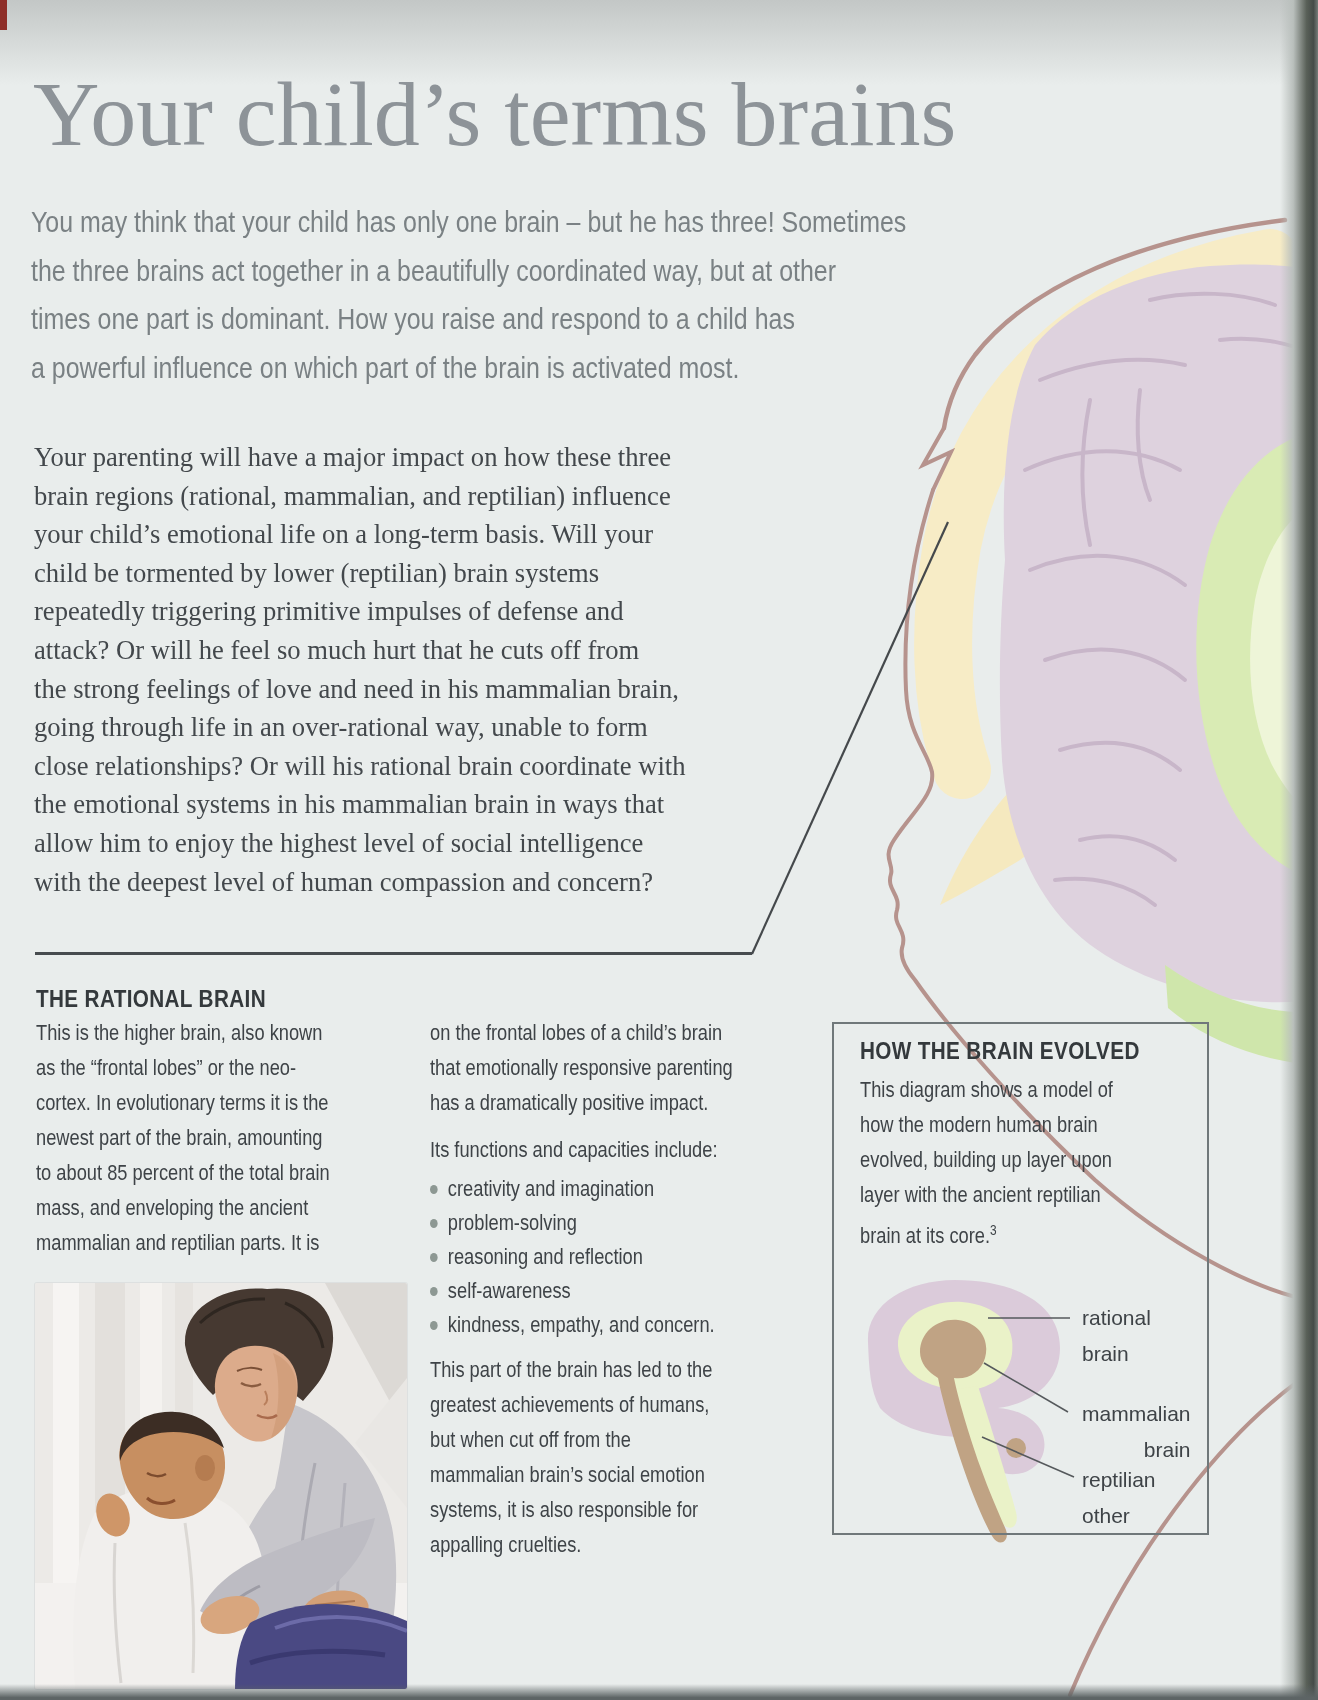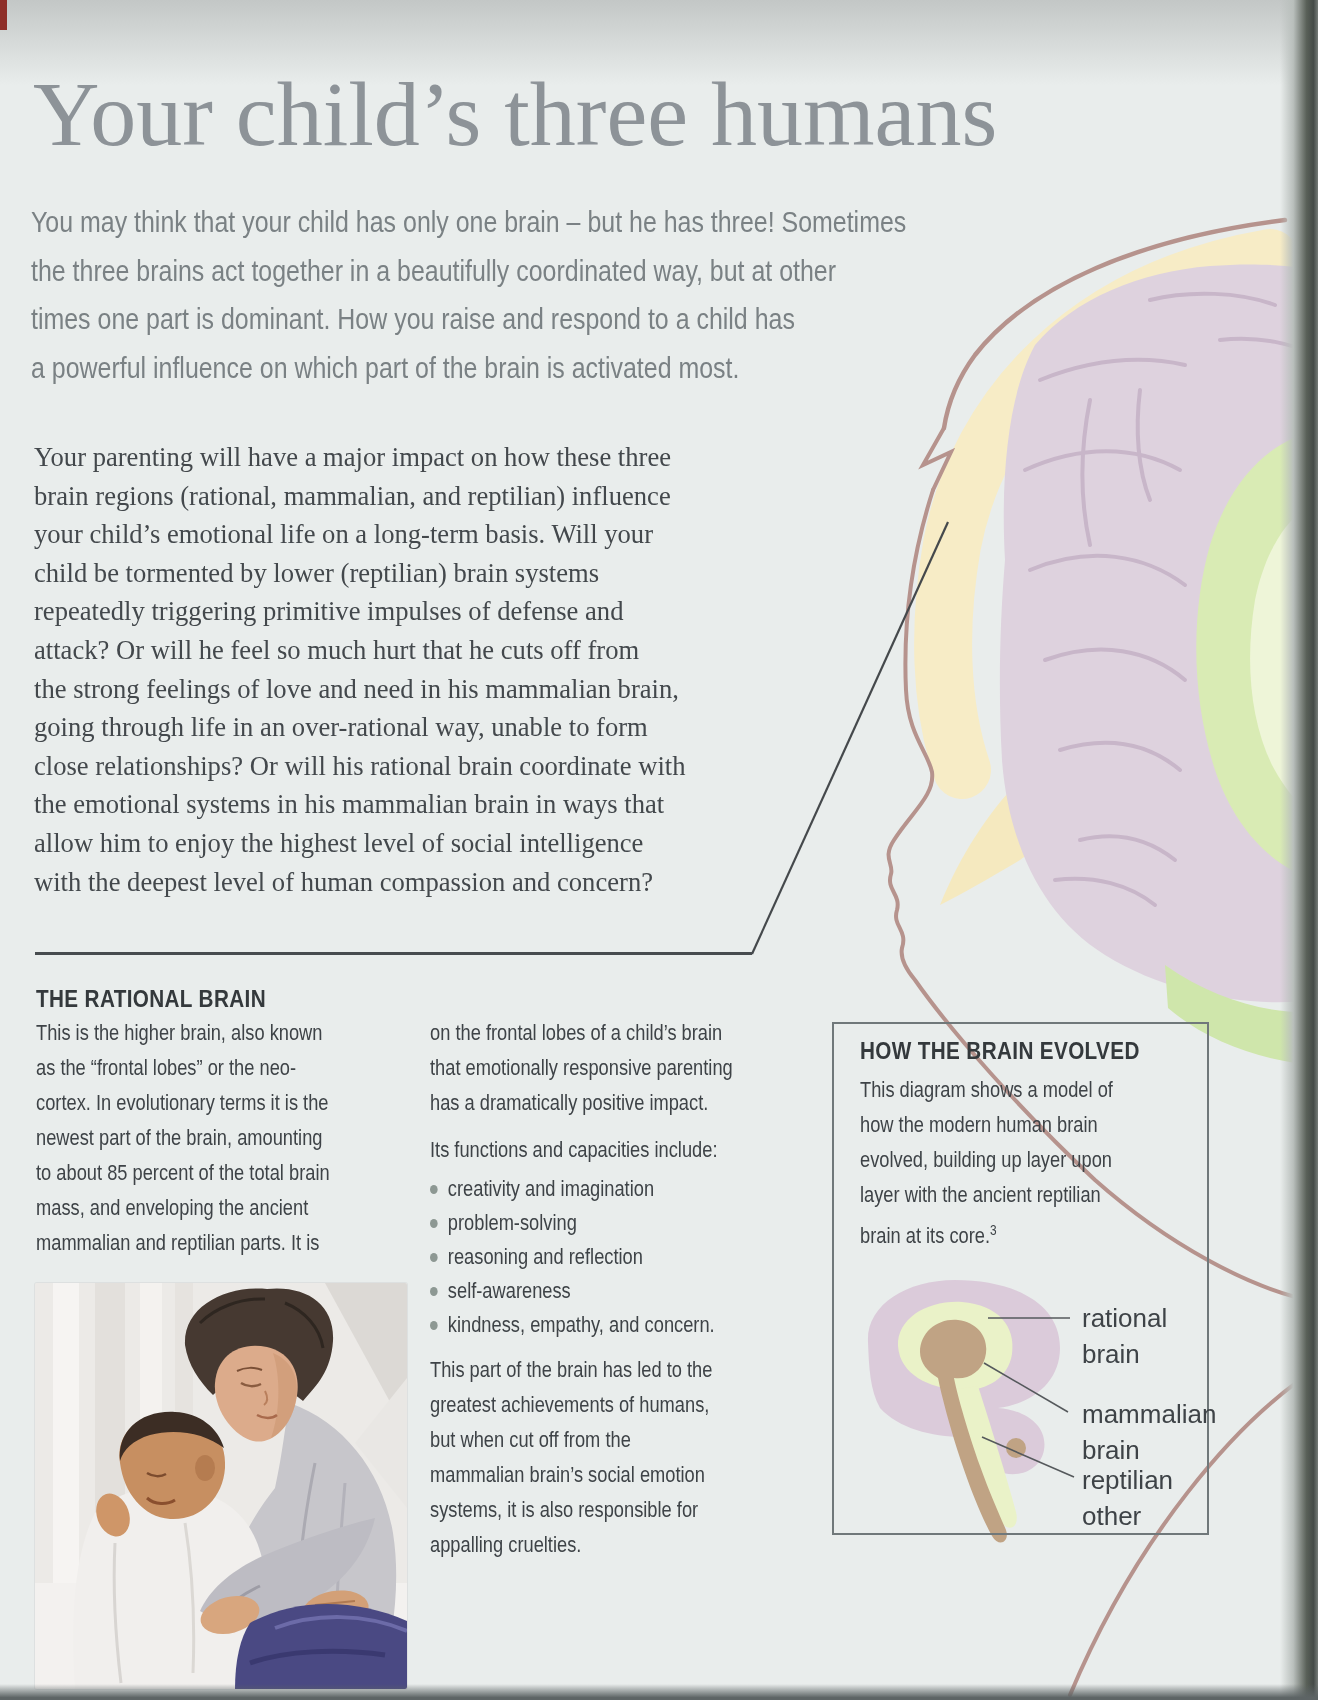--- a/index.html
+++ b/index.html
@@ -46,23 +46,23 @@
   .outro { margin-top:11px; }
 
   .photo { position:absolute; left:35px; top:1283px; width:372px; height:406px;
     border-radius:2px; overflow:hidden; box-shadow:0 0 0 1px rgba(0,0,0,.05); }
 
   .box { position:absolute; left:832px; top:1022px; width:377px; height:513px;
     border:2px solid #70787a; background:transparent; }
   .h-box { position:absolute; left:860px; top:1038px; }
   .box-body { position:absolute; left:860px; top:1073px; }
   .box-body sup { font-size:14px; vertical-align:super; }
-  .brain-label { position:absolute; left:1082px; font-size:26px; line-height:36px; color:#3e4347; white-space:pre; }
+  .brain-label { position:absolute; left:1082px; font-size:21px; line-height:36px; color:#3e4347; white-space:pre; }
   .lbl-rational { top:1300px; }
-  .lbl-mammalian { top:1396px; }
+  .lbl-mammalian { top:1396px;text-align:right; }
   .lbl-reptilian { top:1462px; }
 </style>
 </head>
 <body>
 
 <div class="page">
 
   <svg class="illus" viewBox="0 0 1318 1700" aria-hidden="true">
 
     <g>
@@ -109,21 +109,21 @@
       <path d="M 920,1352 C 920,1332 938,1318 958,1320 C 980,1323 990,1340 985,1358 C 981,1372 968,1380 954,1378 C 958,1398 968,1432 980,1466 C 990,1494 1000,1516 1006,1530 C 1010,1542 999,1548 992,1536 C 975,1505 958,1455 947,1415 C 943,1400 940,1388 938,1378 C 928,1372 920,1363 920,1352 Z" fill="#c0a384"></path>
       <circle cx="1016" cy="1448" r="10" fill="#c0a384"></circle>
       <g stroke="#55595c" stroke-width="1.6">
         <path d="M 988,1318 L 1070,1318"></path>
         <path d="M 984,1363 L 1068,1412"></path>
         <path d="M 982,1437 L 1074,1477"></path>
       </g>
     </g>
   </svg>
 
-  <div class="title">Your child’s three humans</div>
+  <div class="title">Your child’s terms brains</div>
   <div class="intro sqz86">You may think that your child has only one brain – but he has three! Sometimes
 the three brains act together in a beautifully coordinated way, but at other
 times one part is dominant. How you raise and respond to a child has
 a powerful influence on which part of the brain is activated most.</div>
   <div class="bodytext sqz95">Your parenting will have a major impact on how these three
 brain regions (rational, mammalian, and reptilian) influence
 your child’s emotional life on a long-term basis. Will your
 child be tormented by lower (reptilian) brain systems
 repeatedly triggering primitive impulses of defense and
 attack? Or will he feel so much hurt that he cuts off from

